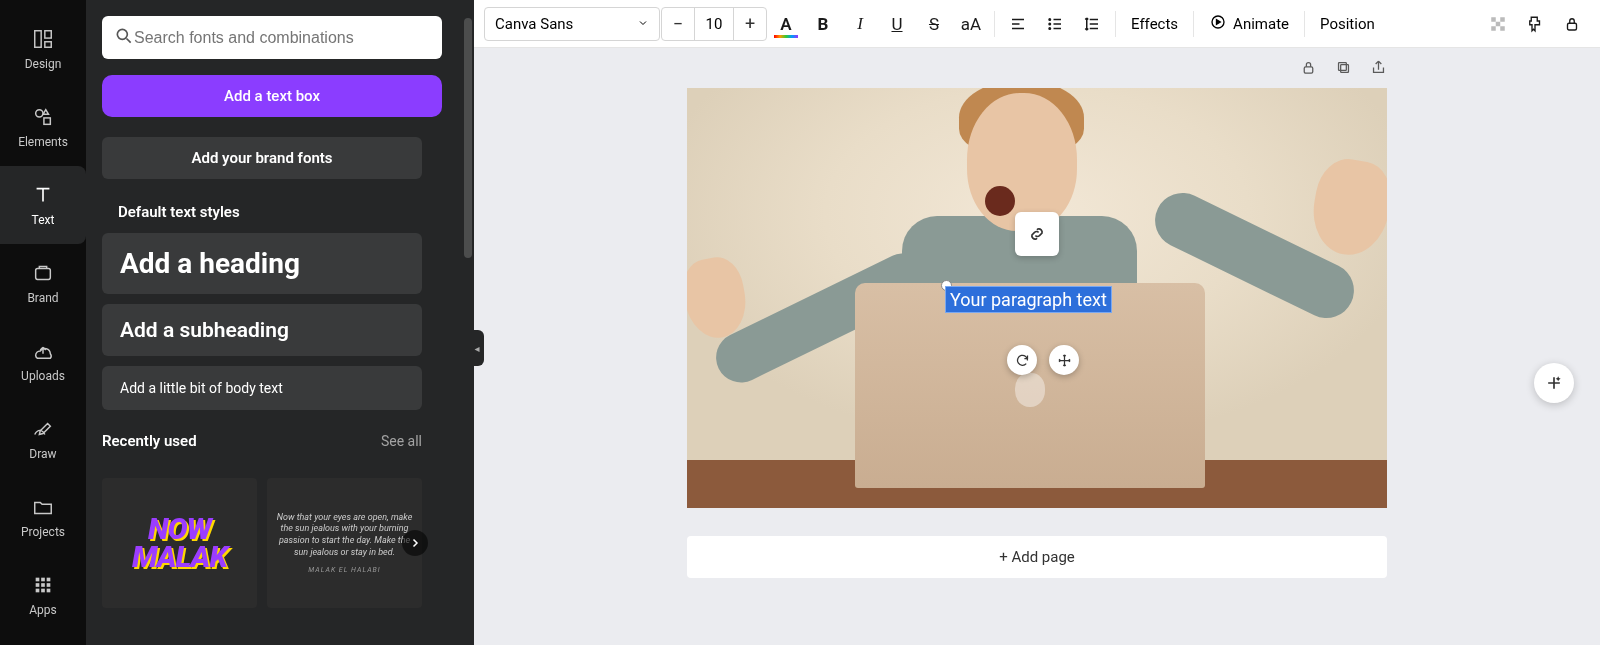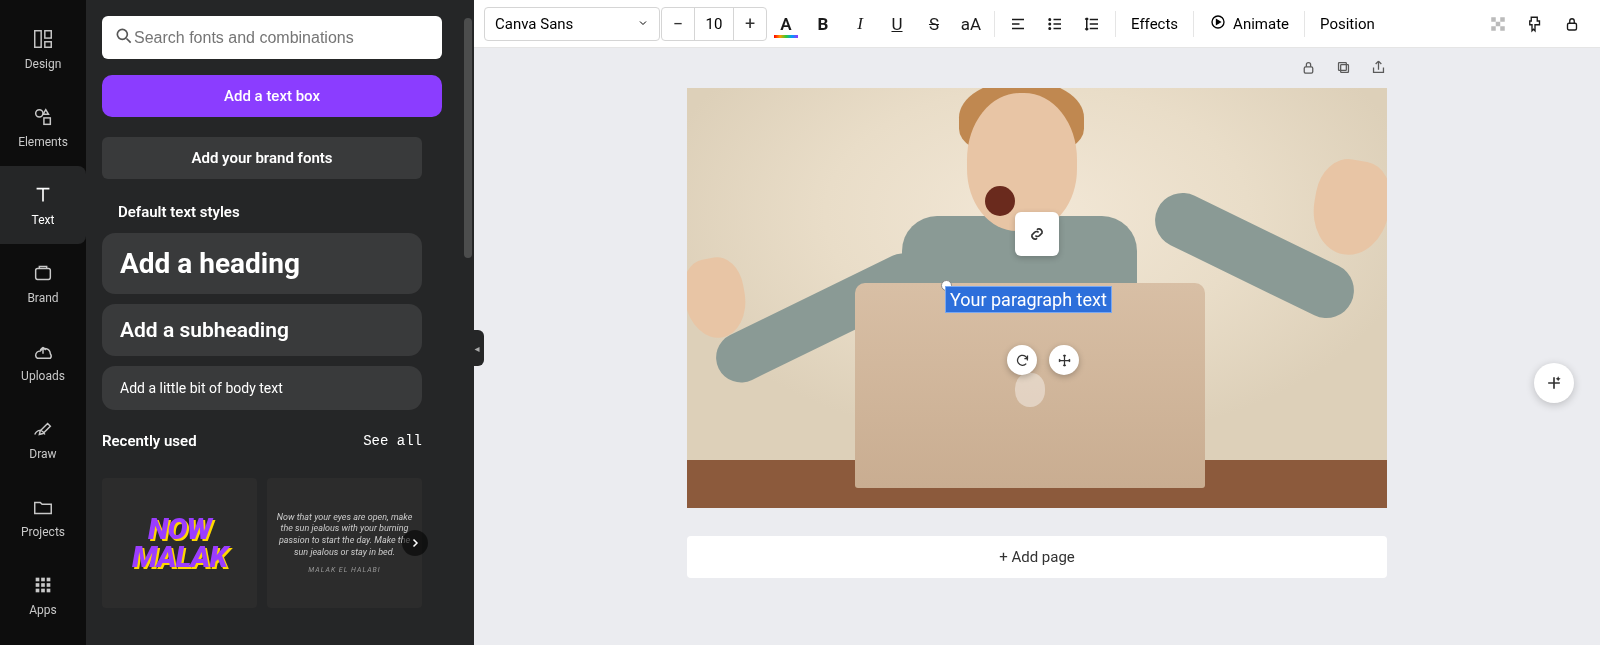--- a/index.html
+++ b/index.html
@@ -8,26 +8,26 @@
 .rail-item { width: 100%; height: 78px; display: flex; flex-direction: column; align-items: center; justify-content: center; gap: 6px; color: #c8c8c8; cursor: pointer; font-size: 12px; }
 .rail-item.active { background: #252627; color: #fff; border-radius: 0 8px 8px 0; }
 .rail-icon { width: 24px; height: 24px; display: flex; align-items: center; justify-content: center; }
 .panel { width: 388px; background: #252627; display: flex; flex-direction: column; padding: 16px 10px 0 16px; position: relative; }
 .scroll-track { position: absolute; right: 2px; top: 18px; width: 8px; height: 240px; background: rgba(255,255,255,.18); border-radius: 4px; }
 .search { background: #fff; border-radius: 6px; height: 43px; display: flex; align-items: center; padding: 0 12px; color: #666; width: 340px; }
 .search input { border: none; outline: none; font-size: 16px; flex: 1; background: transparent; }
 .btn-purple { background: #8b3dff; color: #fff; border-radius: 10px; height: 42px; display: flex; align-items: center; justify-content: center; font-size: 15px; font-weight: 500; margin-top: 16px; cursor: pointer; width: 340px; }
 .btn-dark { background: #393a3b; color: #fff; border-radius: 6px; height: 42px; display: flex; align-items: center; justify-content: center; font-size: 15px; font-weight: 600; margin-top: 20px; cursor: pointer; width: 320px; }
 .sec-title { color: #fff; font-size: 15px; font-weight: 600; margin: 24px 16px 12px; }
-.style-btn { background: #393a3b; color: #fff; border-radius: 13px; padding: 14px 18px; margin-bottom: 10px; cursor: pointer; width: 320px; }
+.style-btn { background: #393a3b; color: #fff; border-radius: 6px; padding: 14px 18px; margin-bottom: 10px; cursor: pointer; width: 320px; }
 .style-heading { font-size: 28px; font-weight: 700; }
 .style-sub { font-size: 21px; font-weight: 600; }
 .style-body { font-size: 14px; }
 .row { display: flex; justify-content: space-between; align-items: center; width: 320px; }
-.see-all { color: #ffffff; font-size: 14px; cursor: pointer; font-family: Liberation Mono, monospace; }
+.see-all { color: #a3a3a3; font-size: 14px; cursor: pointer; }
 .recent-row { display: flex; gap: 10px; margin-top: 16px; position: relative; width: 320px; font-style: italic; }
 .thumb { width: 155px; height: 130px; background: #2c2c2c; border-radius: 4px; overflow: hidden; display: flex; align-items: center; justify-content: center; cursor: pointer; position: relative; }
 .now-open { font-size: 30px; font-weight: 900; line-height: .95; color: #9b3dff; text-shadow: 2px 2px 0 #ffd700; letter-spacing: -1px; text-align: center; }
 .quote { font-size: 9px; color: #ccc; text-align: center; padding: 0 6px; line-height: 1.3; }
 .quote-author { font-size: 7px; color: #999; margin-top: 8px; letter-spacing: 1px; }
 .chev { position: absolute; right: -6px; top: 50%; transform: translateY(-50%); width: 26px; height: 26px; background: rgba(0,0,0,.55); border-radius: 50%; display: flex; align-items: center; justify-content: center; color: #fff; cursor: pointer; }
 .collapse-tab { position: absolute; right: -10px; top: 330px; width: 14px; height: 36px; background: #252627; border-radius: 0 6px 6px 0; display: flex; align-items: center; justify-content: center; color: #aaa; cursor: pointer; font-size: 10px; }
 .main { flex: 1; display: flex; flex-direction: column; background: #ebecf0; }
 .toolbar { height: 48px; background: #fff; border-bottom: 1px solid #e5e5e5; display: flex; align-items: center; padding: 0 10px; gap: 1px; }
 .font-select { height: 34px; border: 1px solid #d5d5d5; border-radius: 4px; display: flex; align-items: center; padding: 0 10px; gap: 50px; font-size: 15px; cursor: pointer; min-width: 176px; justify-content: space-between; }

